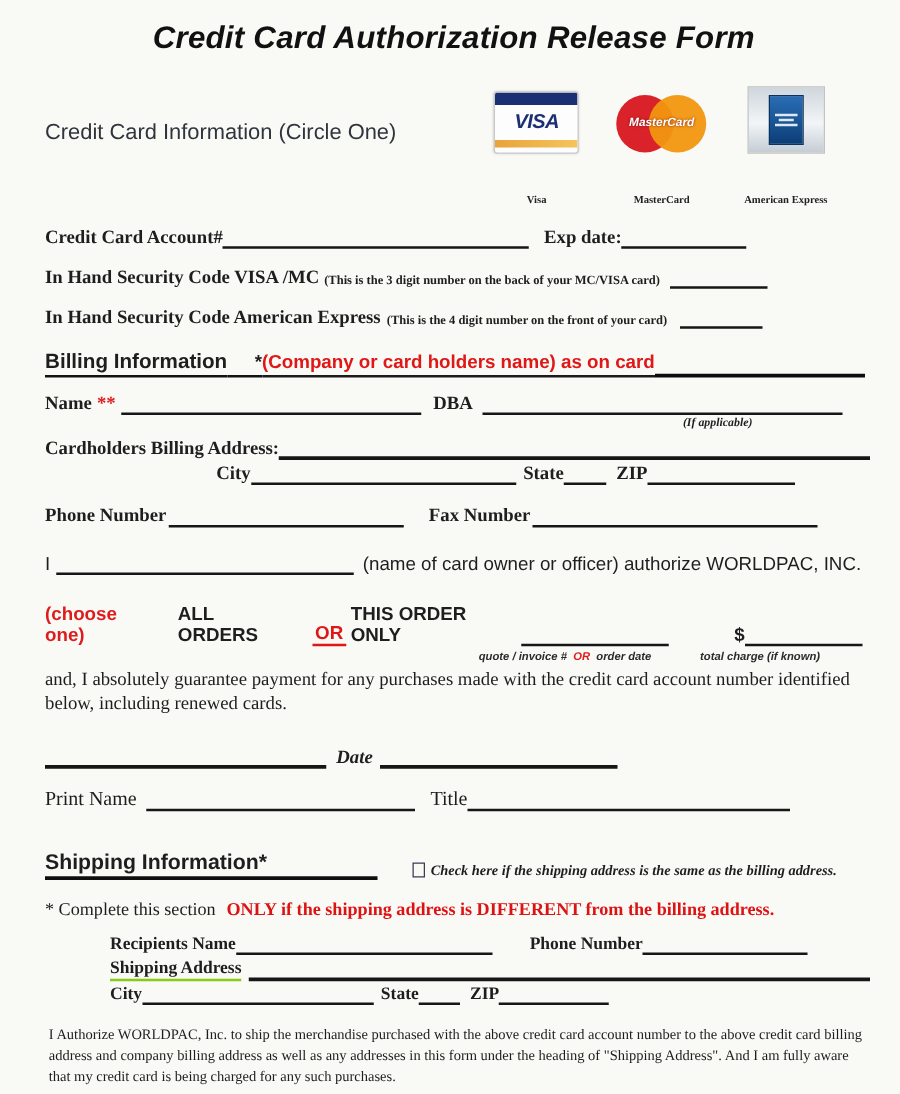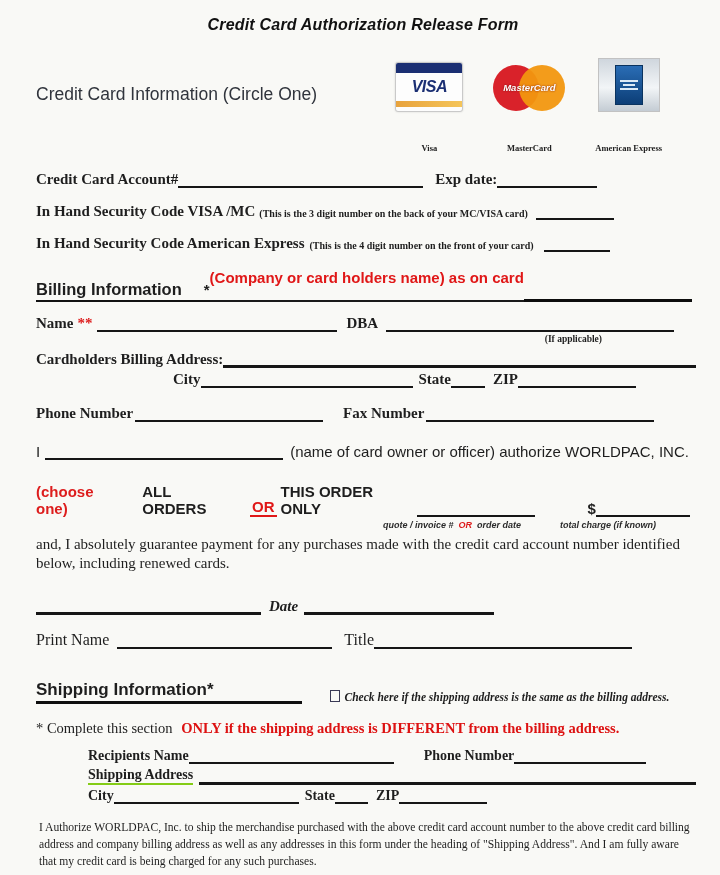--- a/index.html
+++ b/index.html
@@ -16,21 +16,21 @@
   .blank.thick{border-bottom-width:3px;}
   .fill{flex:1;}
   .sans{font-family:"Liberation Sans", sans-serif;}
   .serif{font-family:"Liberation Serif", serif;}
   .red{color:#dd1d1d;}
   .i{font-style:italic;}
 
   
   .title{
     font-family:"Liberation Sans", sans-serif;
-    font-style:italic;font-weight:bold;font-size:16px;
+    font-style:italic;font-weight:bold;font-size:25px;
     text-align:center;letter-spacing:.2px;color:#111;
     margin-top:4px;
   }
 
   
   .info-row{display:flex;margin-top:24px;}
   .info-heading{font-size:17.5px;color:#30343c;margin-top:26px;}
   .logos{margin-left:auto;display:flex;gap:30px;align-items:flex-end;margin-right:28px;}
   .logo-block{display:flex;flex-direction:column;align-items:center;gap:27px;}
   .logo-label{font-size:8.5px;font-weight:bold;margin-top:4px;color:#222;white-space:nowrap;}
@@ -66,25 +66,25 @@
   .sec-row{margin-top:15px;}
 
   
   .bill-header{display:flex;align-items:flex-end;margin-top:17px;margin-right:-2px;}
   .bh-title{font-family:"Liberation Sans",sans-serif;font-weight:bold;font-size:16.5px;
     border-bottom:2.5px solid #121212;padding-bottom:1px;}
   .bh-spacer{width:22px;border-bottom:2.5px solid #121212;height:4px;}
   .bh-star{font-family:"Liberation Sans",sans-serif;font-weight:bold;font-size:15px;
     border-bottom:2.5px solid #121212;padding-bottom:2px;}
   .bh-note{font-family:"Liberation Sans",sans-serif;font-weight:bold;font-size:15px;color:#e01717;
-    border-bottom:2.5px solid #1a1a1a;padding-bottom:14px;}
+    border-bottom:2.5px solid #1a1a1a;padding-bottom:2px;}
   .bh-fill{flex:1;border-bottom:3.5px solid #0d0d0d;height:4px;}
 
   .name-row{margin-top:13px;}
-  .if-appl{text-align:right;padding-right:88px;font-size:9.5px;font-weight:bold;margin-top:2px;}
+  .if-appl{text-align:right;padding-right:88px;font-size:9.5px;font-weight:bold;font-style:italic;margin-top:2px;}
   .addr-row{margin-top:7px;margin-right:-6px;}
   .addr-note{font-size:9px;font-weight:bold;font-style:italic;margin-top:1px;}
   .city-row{margin-top:3px;margin-left:137px;}
   .phone-row{margin-top:17px;}
 
   .auth-block{margin-top:21px;font-family:"Liberation Sans",sans-serif;font-size:15px;}
   .auth-row{display:flex;align-items:flex-end;white-space:nowrap;}
   .charge-line{margin-top:3px;}
 
   .choose-row{margin-top:23px;font-family:"Liberation Sans",sans-serif;font-weight:bold;font-size:15px;}

